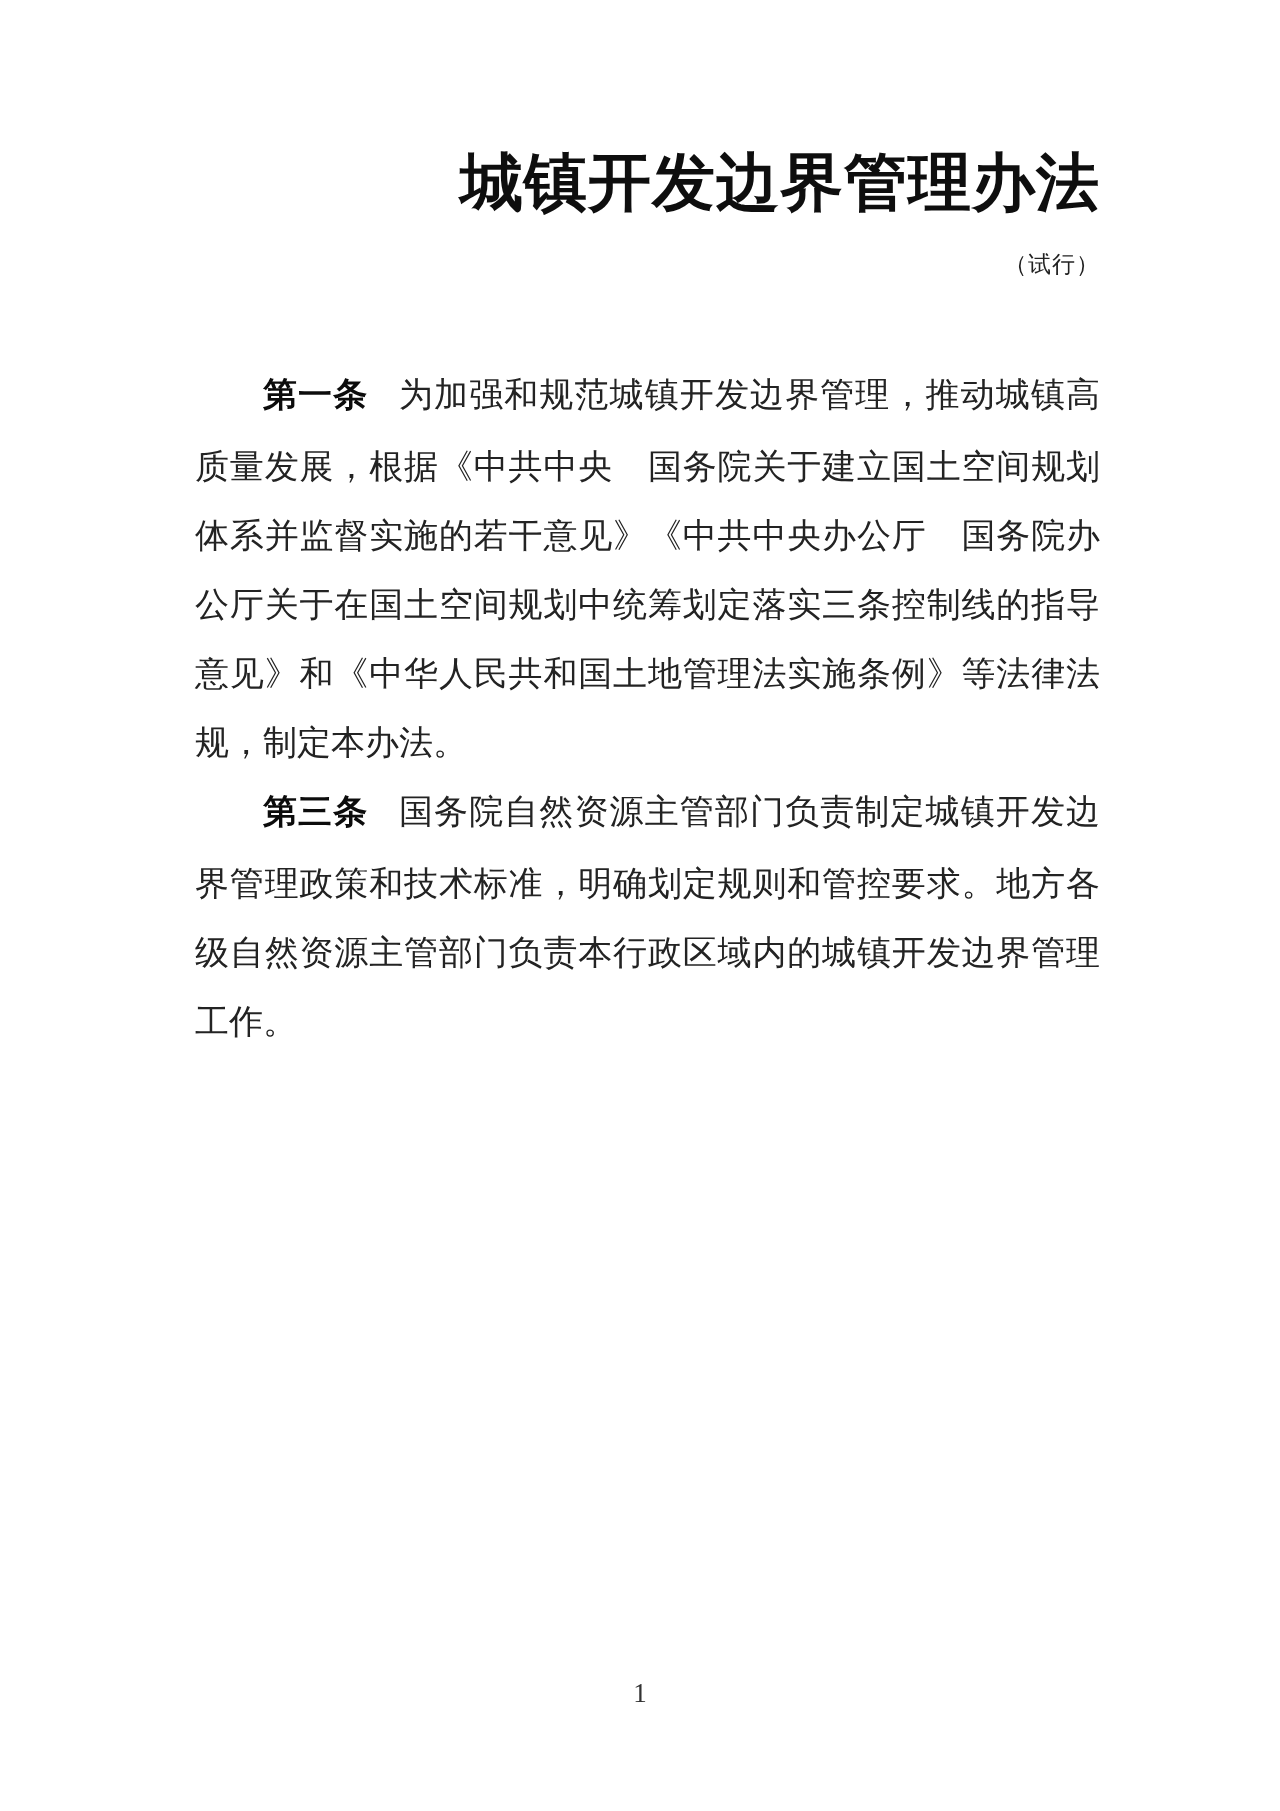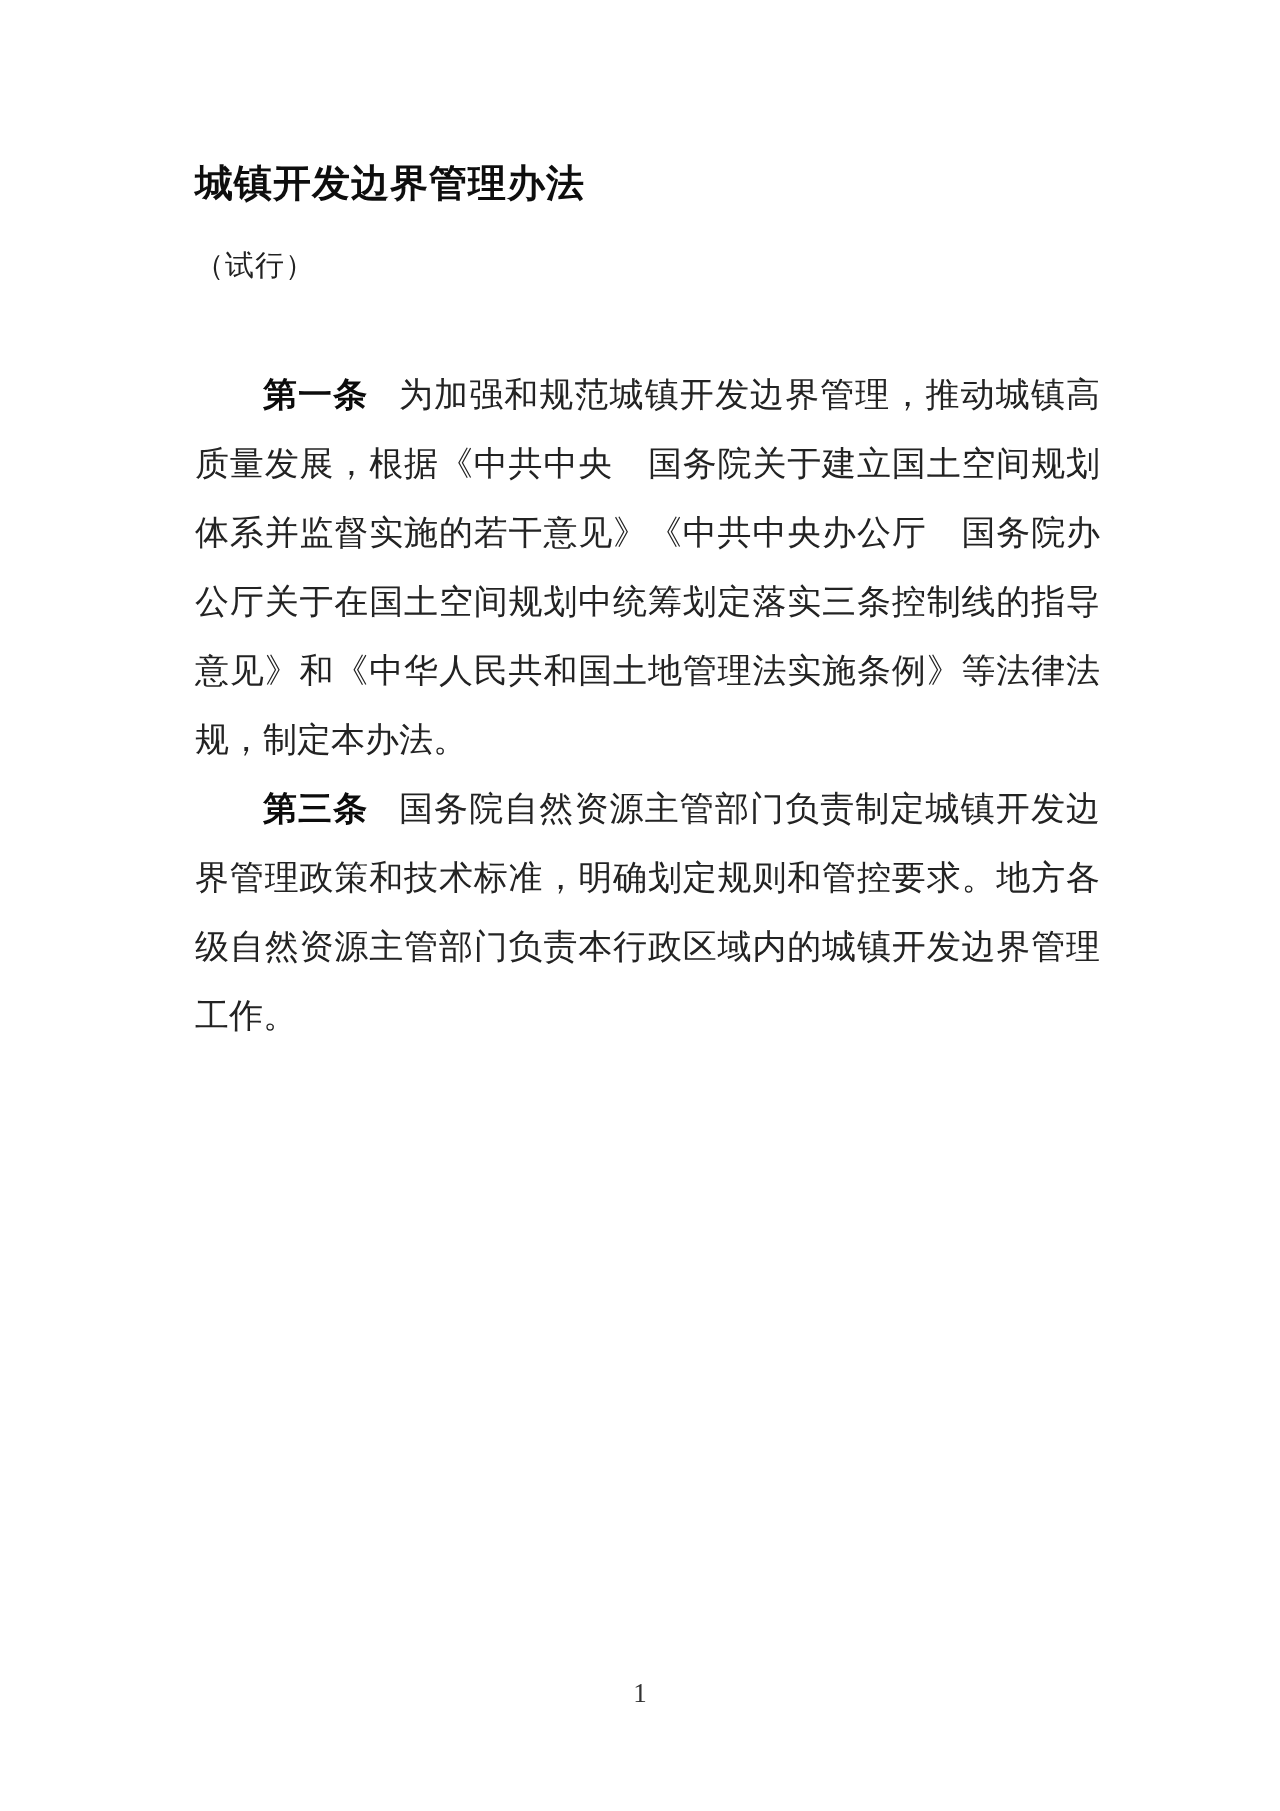--- a/index.html
+++ b/index.html
@@ -22,52 +22,52 @@
   }
   .doc-column {
     position: absolute;
     left: 195px;
     top: 0;
     width: 905px;
   }
   .doc-title {
     margin: 0;
     padding-top: 152px;
-    font-size: 38px;
+    font-size: 63px;
     line-height: 62px;
     font-weight: 700;
-    text-align: left;
+    text-align: right;
     letter-spacing: 1px;
     color: #0e0e0e;
     font-family: "Liberation Serif", "DejaVu Serif", serif;
   }
   .doc-subtitle {
     margin-top: 26px;
-    font-size: 29px;
+    font-size: 23px;
     line-height: 50px;
-    text-align: left;
+    text-align: right;
     letter-spacing: 1px;
     color: #222222;
   }
   .doc-body {
     margin-top: 70px;
     font-size: 34px;
     line-height: 69px;
   }
   .para {
     margin: 0;
     text-indent: 2em;
     text-align: justify;
     text-justify: inter-character;
     text-align-last: left;
     word-break: break-all;
     color: #232323;
   }
   .article-label {
-    font-family: Liberation Serif, serif;
+    font-family: Liberation Mono, monospace;
     font-weight: 700;
     color: #0c0c0c;
     margin-right: 0.9em;
   }
   .page-number {
     position: absolute;
     left: 0;
     top: 1676px;
     width: 100%;
     text-align: center;

